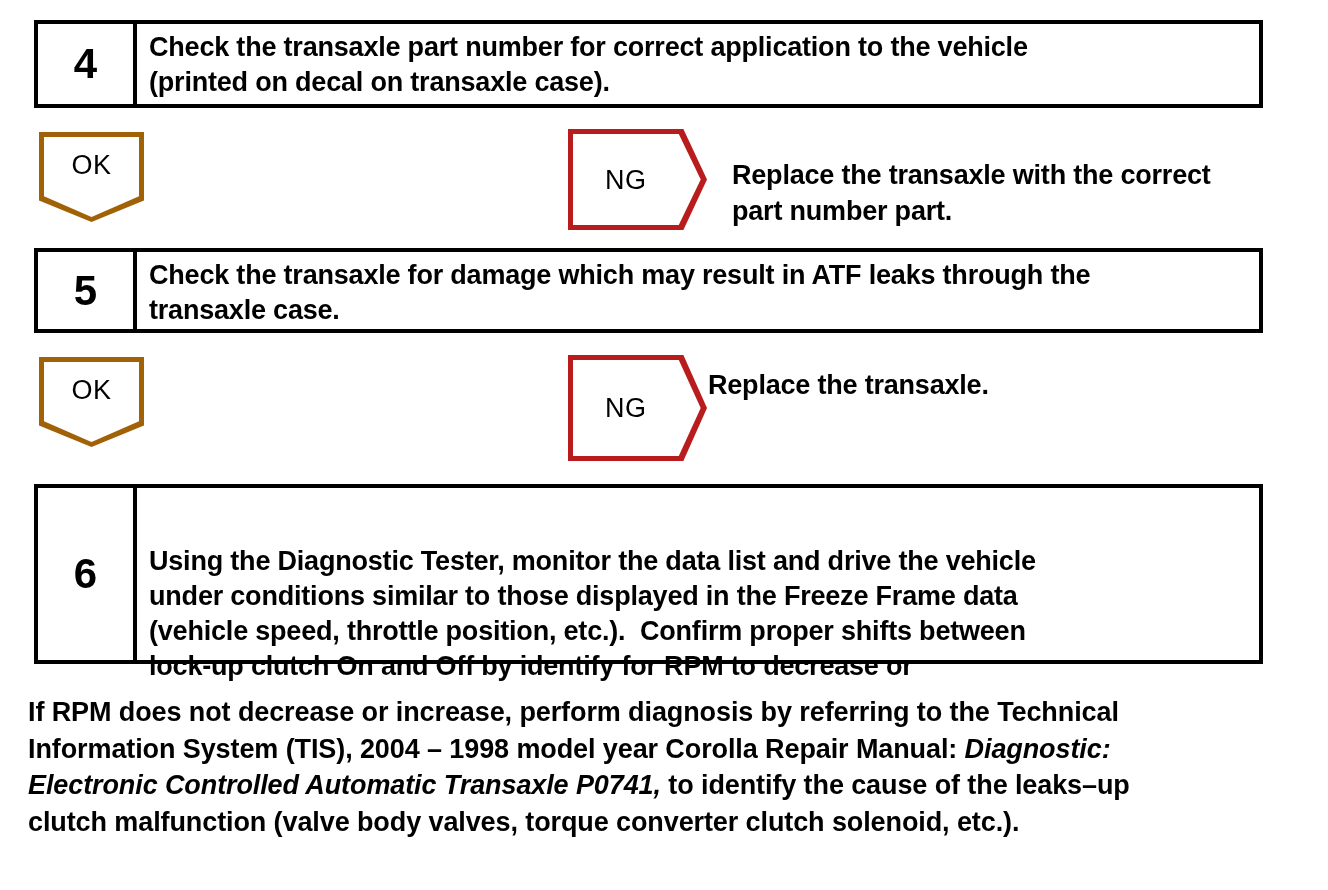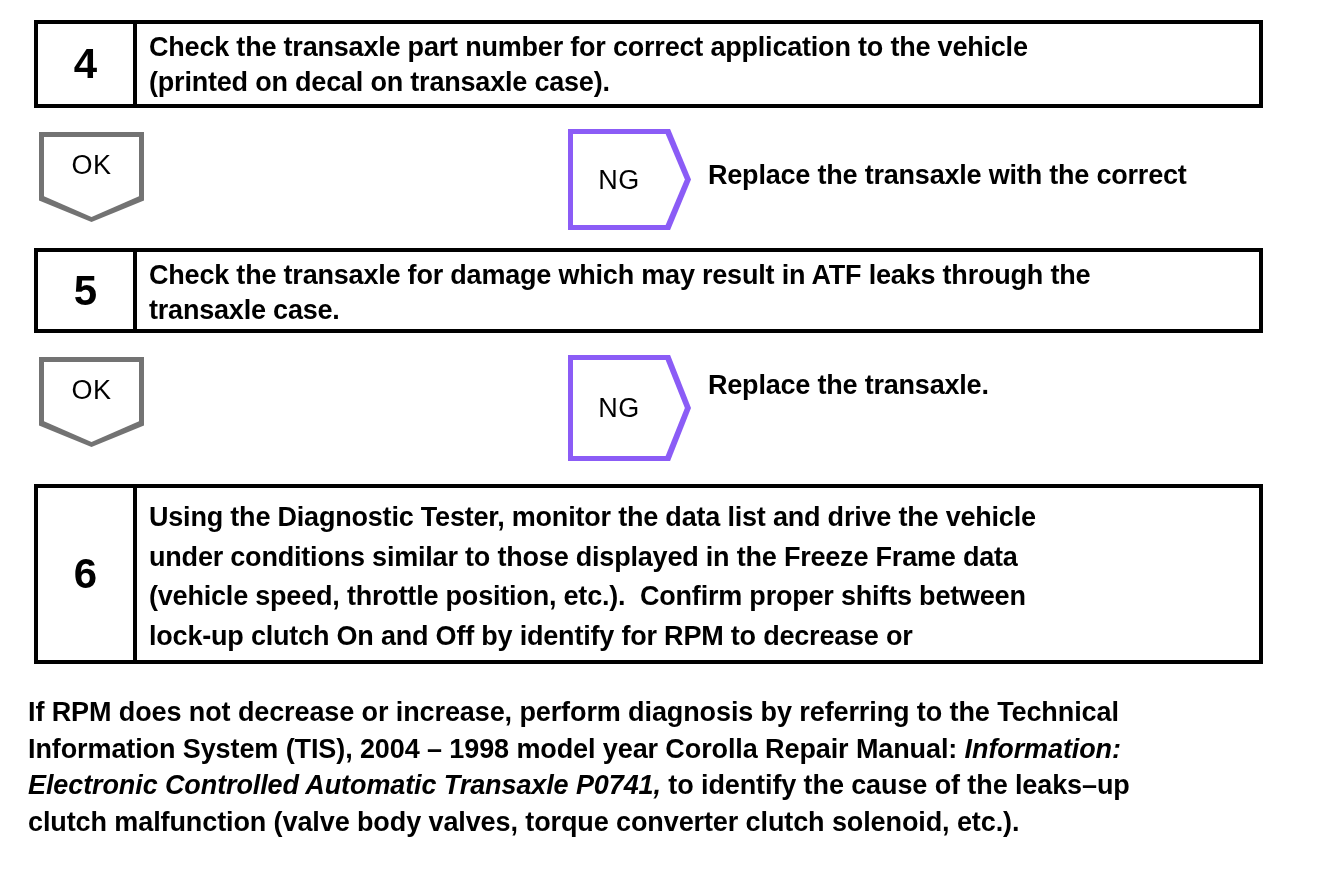--- a/index.html
+++ b/index.html
@@ -43,41 +43,41 @@
     font-weight: bold;
     font-size: 42px;
     line-height: 1;
   }
   .step-text {
     flex: 1 1 auto;
     box-sizing: border-box;
     padding: 6px 8px 6px 12px;
     display: flex;
     flex-direction: column;
-    justify-content: space-between;
+    justify-content: flex-start;
     font-weight: bold;
     font-size: 27px;
     line-height: 1.30;
     letter-spacing: -0.2px;
   }
   .step-text .ln { white-space: pre; }
 
   
   #step-4 { left: 34px;  top: 20px;  width: 1229px; height: 88px; }
   #step-5 { left: 34px;  top: 248px; width: 1229px; height: 85px; }
   #step-6 { left: 34px;  top: 484px; width: 1229px; height: 180px; }
-  #step-6 .step-text { padding-top: 12px; }
+  #step-6 .step-text { padding-top: 12px; margin-top: 44px; }
   #step-6 .step-num  { font-size: 42px; }
 
   
   .ok-shape {
     position: absolute;
     width: 105px;
     height: 90px;
-    background: #737373;
+    background: #a16207;
     -webkit-clip-path: polygon(0% 0%, 100% 0%, 100% 76%, 50% 100%, 0% 76%);
     clip-path: polygon(0% 0%, 100% 0%, 100% 76%, 50% 100%, 0% 76%);
   }
   .ok-shape .inner {
     position: absolute;
     left: 5px; top: 5px;
     width: 95px;
     height: 80px;
     background: #fff;
     -webkit-clip-path: polygon(0% 0%, 100% 0%, 100% 74%, 50% 100%, 0% 74%);
@@ -91,23 +91,24 @@
     font-size: 27px;
     font-weight: normal;
     letter-spacing: 0.5px;
   }
   #ok-1 { left: 39px; top: 132px; }
   #ok-2 { left: 39px; top: 357px; }
 
   
   .ng-shape {
     position: absolute;
-    background: #8b5cf6;
+    background: #b91c1c;
     -webkit-clip-path: polygon(0% 0%, 83% 0%, 100% 50%, 83% 100%, 0% 100%);
     clip-path: polygon(0% 0%, 83% 0%, 100% 50%, 83% 100%, 0% 100%);
+    padding-left: 16px;
   }
   .ng-shape .inner {
     position: absolute;
     left: 5px; top: 5px;
     right: 5px; bottom: 5px;
     background: #fff;
     -webkit-clip-path: polygon(0% 0%, 82% 0%, 99% 50%, 82% 100%, 0% 100%);
     clip-path: polygon(0% 0%, 82% 0%, 99% 50%, 82% 100%, 0% 100%);
   }
   .ng-shape .lbl {
@@ -125,21 +126,21 @@
   #ng-2 .lbl { top: 38px; }
 
   
   .ng-text {
     position: absolute;
     font-weight: bold;
     font-size: 27px;
     line-height: 1.32;
     letter-spacing: -0.2px;
   }
-  #ng-text-1 { left: 708px; top: 158px; }
+  #ng-text-1 { left: 732px; top: 158px; }
   #ng-text-2 { left: 708px; top: 368px; }
   .ng-text .ln { white-space: pre; display: block; }
 
   
   #footer-note {
     position: absolute;
     left: 28px;
     top: 694px;
     width: 1280px;
     font-size: 27px;
@@ -167,20 +168,21 @@
     <div class="inner"></div>
     <div class="lbl">OK</div>
   </div>
 
   <div class="ng-shape" id="ng-1">
     <div class="inner"></div>
     <div class="lbl">NG</div>
   </div>
   <div class="ng-text" id="ng-text-1">
     <span class="ln">Replace the transaxle with the correct</span>
+    <span class="ln">part number part.</span>
   </div>
 
   <div class="step-box" id="step-5">
     <div class="step-num">5</div>
     <div class="step-text">
       <span class="ln">Check the transaxle for damage which may result in ATF leaks through the</span>
       <span class="ln">transaxle case.</span>
     </div>
   </div>
 
@@ -202,18 +204,18 @@
     <div class="step-text">
       <span class="ln">Using the Diagnostic Tester, monitor the data list and drive the vehicle</span>
       <span class="ln">under conditions similar to those displayed in the Freeze Frame data</span>
       <span class="ln">(vehicle speed, throttle position, etc.).  Confirm proper shifts between</span>
       <span class="ln">lock-up clutch On and Off by identify for RPM to decrease or</span>
     </div>
   </div>
 
   <div id="footer-note">
       <span class="ln"><span>If RPM does not decrease or increase, perform diagnosis by referring to the Technical</span></span>
-      <span class="ln"><span>Information System (TIS), 2004 – 1998 model year Corolla Repair Manual: </span><i>Information:</i></span>
+      <span class="ln"><span>Information System (TIS), 2004 – 1998 model year Corolla Repair Manual: </span><i>Diagnostic:</i></span>
       <span class="ln"><i>Electronic Controlled Automatic Transaxle P0741,</i><span> to identify the cause of the leaks–up</span></span>
       <span class="ln"><span>clutch malfunction (valve body valves, torque converter clutch solenoid, etc.).</span></span>
     </div>
 
 </div>
 
 </body></html>

